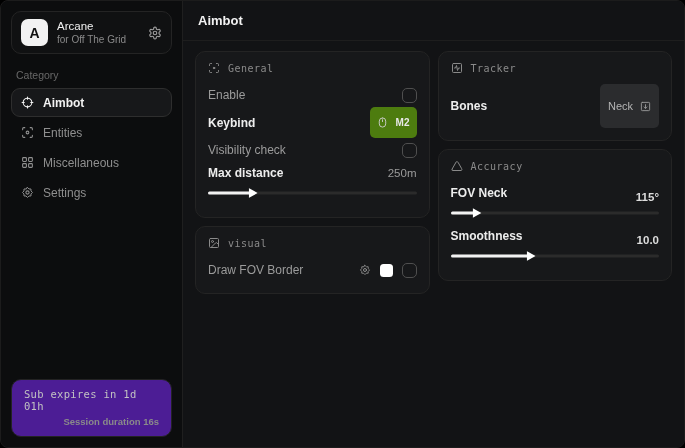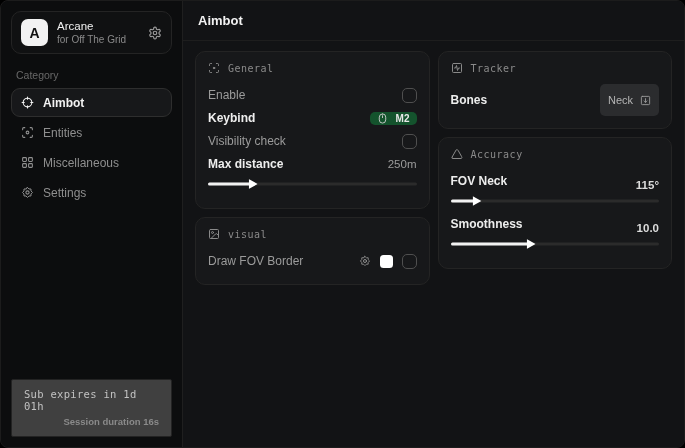--- a/index.html
+++ b/index.html
@@ -47,22 +47,22 @@
     color: #8f8f8f; font-size: 12px; cursor: pointer;
     border: 1px solid transparent;
   }
   .nav-item.active {
     background: #17181a; border-color: #2e2e2e;
     color: #f2f2f2; font-weight: 600;
   }
   .nav-item .icn { display: flex; }
   .sidebar-spacer { flex: 1; }
   .footer-card {
-    border: 1px solid #232323; background: #404040;
-    border-radius: 2px; padding: 8px 12px 9px;
+    border: 1px solid #232323; background: #4c1d95;
+    border-radius: 10px; padding: 8px 12px 9px;
   }
   .sub-expires {
     font-family: "DejaVu Sans Mono", monospace;
     font-size: 10.5px; color: #c2c2c2; letter-spacing: 0.3px;
   }
   .session-duration { margin-top: 4px; font-size: 9.5px; font-weight: 600; color: #8a8a8a; text-align: right; }
   
   .main { flex: 1; display: flex; flex-direction: column; background: #121315; }
   .main-header {
     height: 40px; display: flex; align-items: center;
@@ -88,27 +88,27 @@
   .lbl { font-size: 12px; color: #9b9b9b; }
   .lbl.strong { color: #ededed; font-weight: 700; }
   .val { font-size: 11.5px; color: #9b9b9b; }
   .val.bright { color: #dcdcdc; font-weight: 700; margin-top: 8px; }
   .checkbox {
     width: 15px; height: 15px; border: 1.5px solid #4f4f4f;
     border-radius: 5px; background: transparent; cursor: pointer;
   }
   .kbd-badge {
     display: flex; align-items: center; gap: 8px;
-    background: #14532d; border-radius: 5px; padding: 1px 7px;
+    background: #4d7c0f; border-radius: 5px; padding: 10px 7px;
     color: #e8e8e8; font-size: 10px; font-weight: 700; cursor: pointer;
   }
   .kbd-badge .icn { display: flex; color: #cfcfcf; }
   .select-btn {
     display: flex; align-items: center; gap: 7px;
-    background: #2b2c2e; border-radius: 5px; padding: 10px 8px;
+    background: #2b2c2e; border-radius: 5px; padding: 16px 8px;
     color: #b4b4b4; font-size: 11px; cursor: pointer;
   }
   .select-btn .icn { display: flex; color: #9a9a9a; }
   .right-cluster { display: flex; align-items: center; gap: 9px; }
   .swatch { width: 13px; height: 13px; border-radius: 3.5px; cursor: pointer; }
   .mini-gear { display: flex; color: #8f8f8f; cursor: pointer; }
   
   .slider { position: relative; height: 12px; margin: 3px 0 6px; cursor: pointer; }
   .slider-track {
     position: absolute; top: 50%; left: 0; right: 0; height: 3px;

